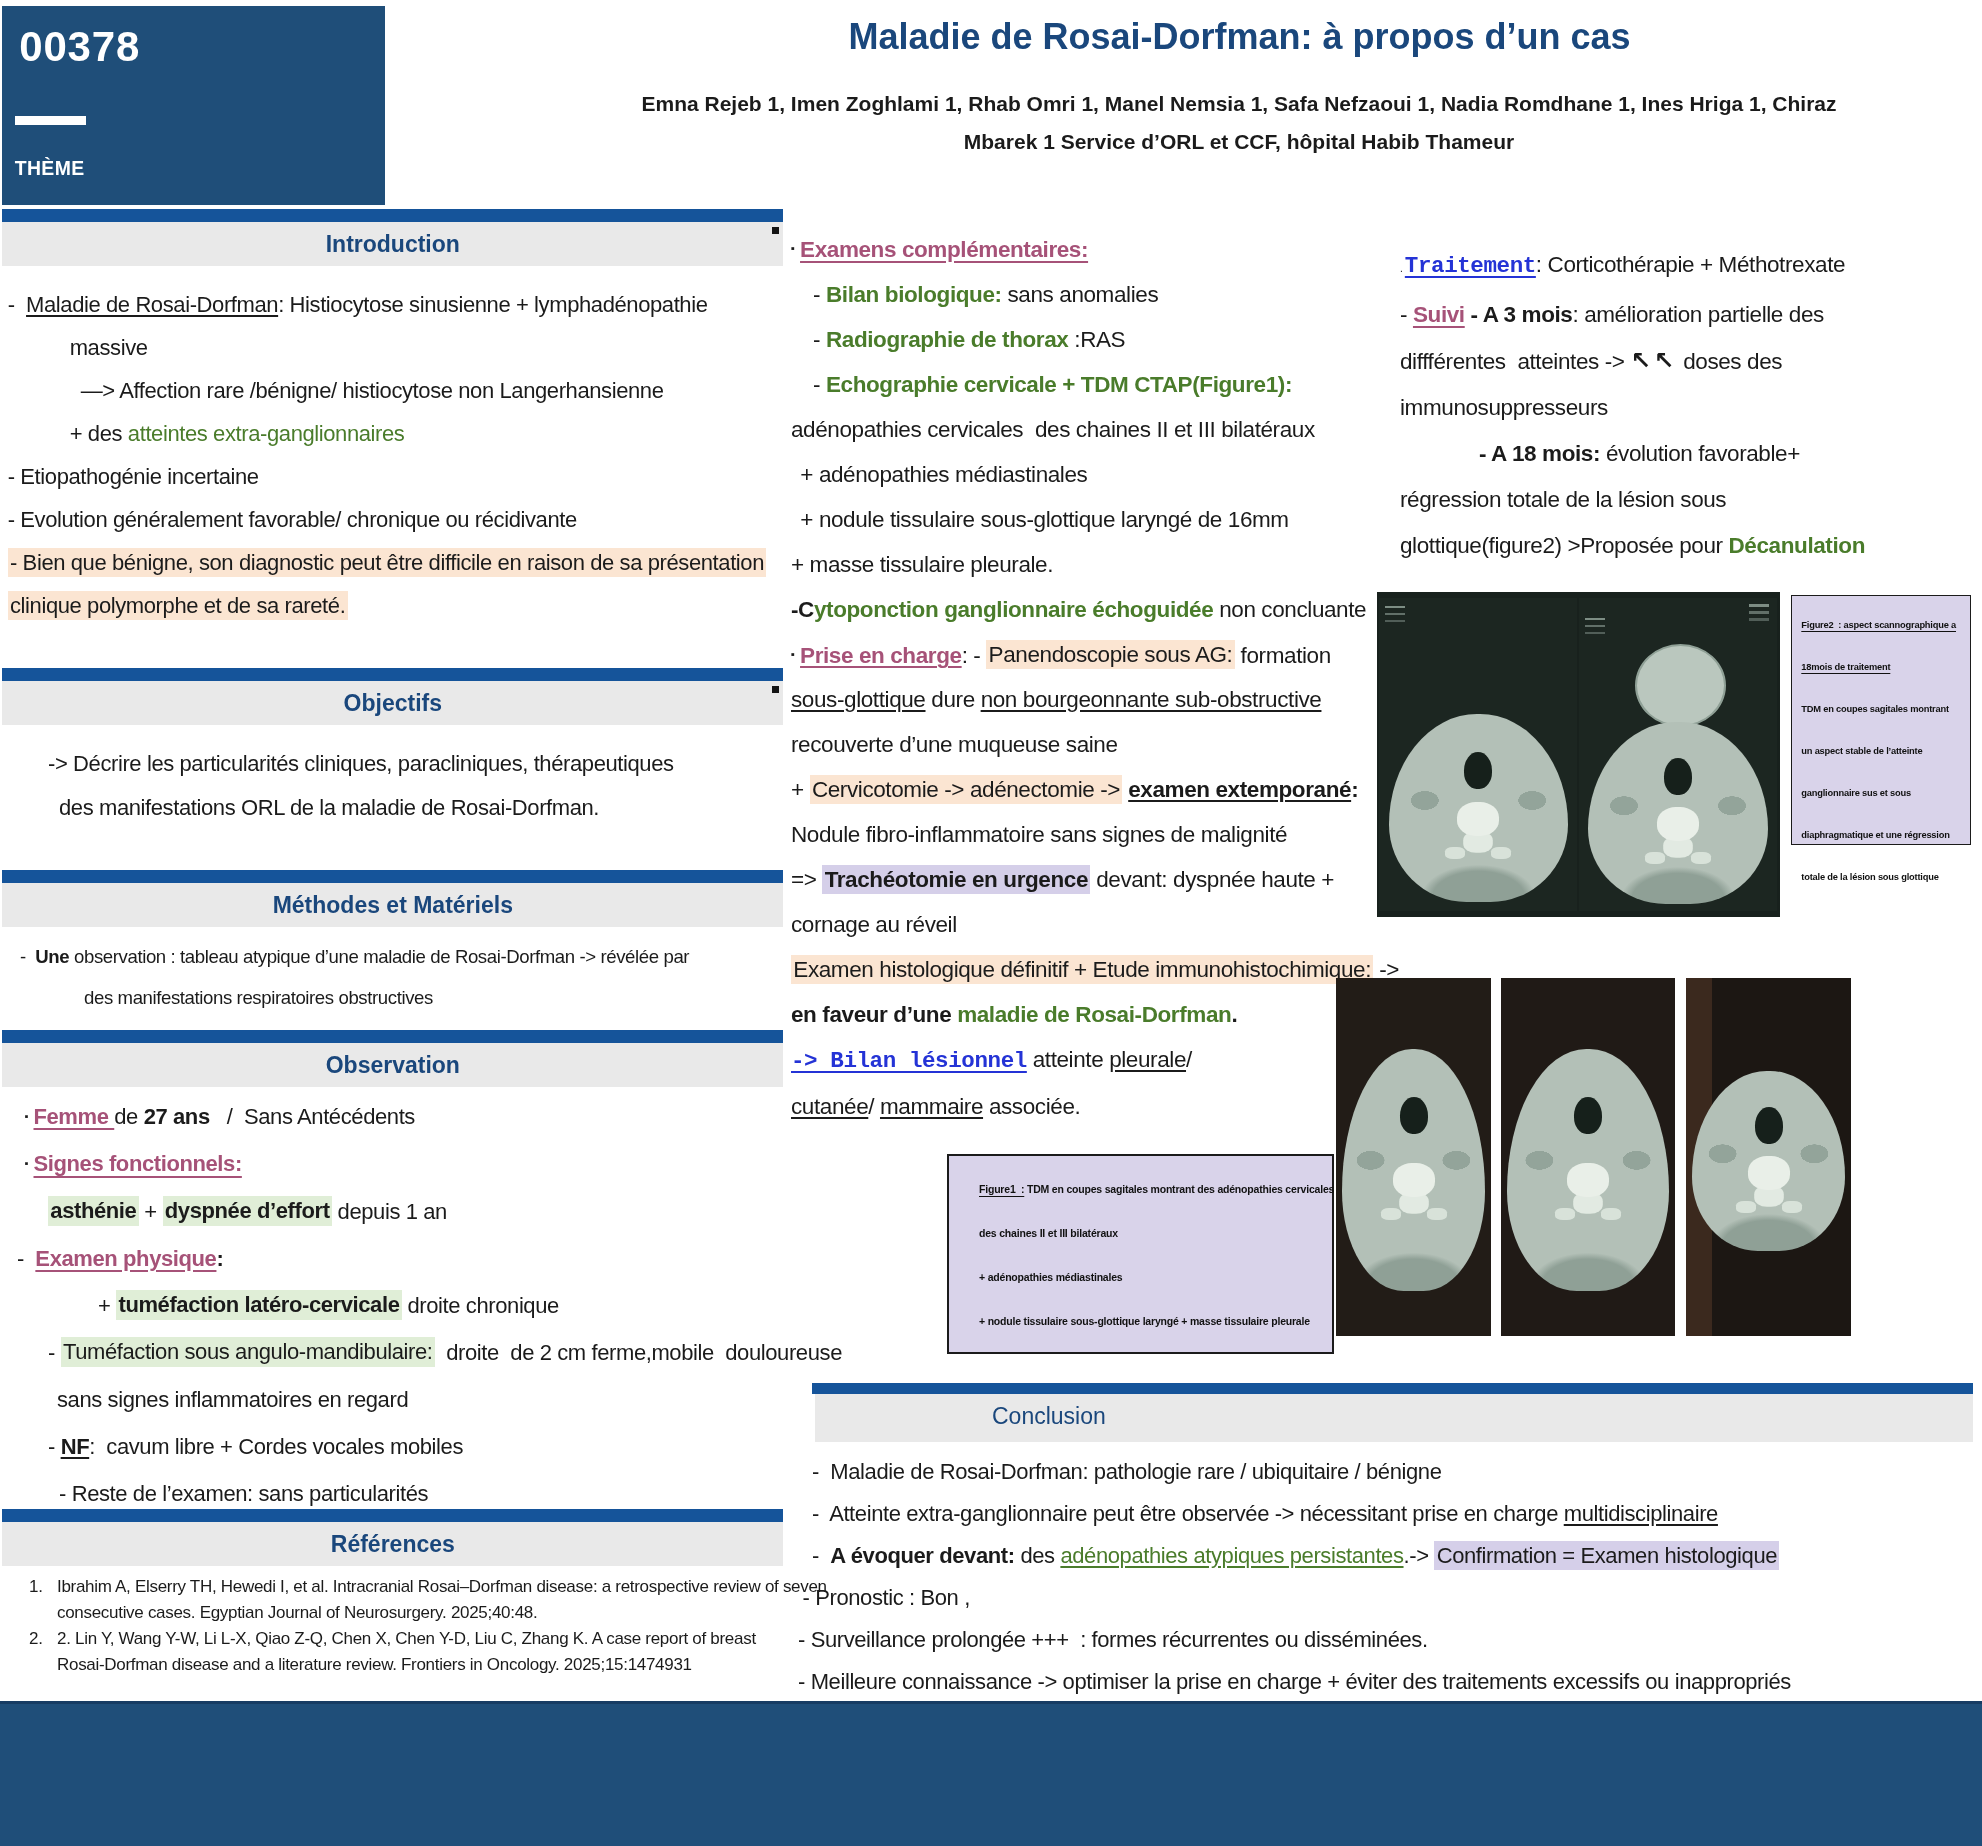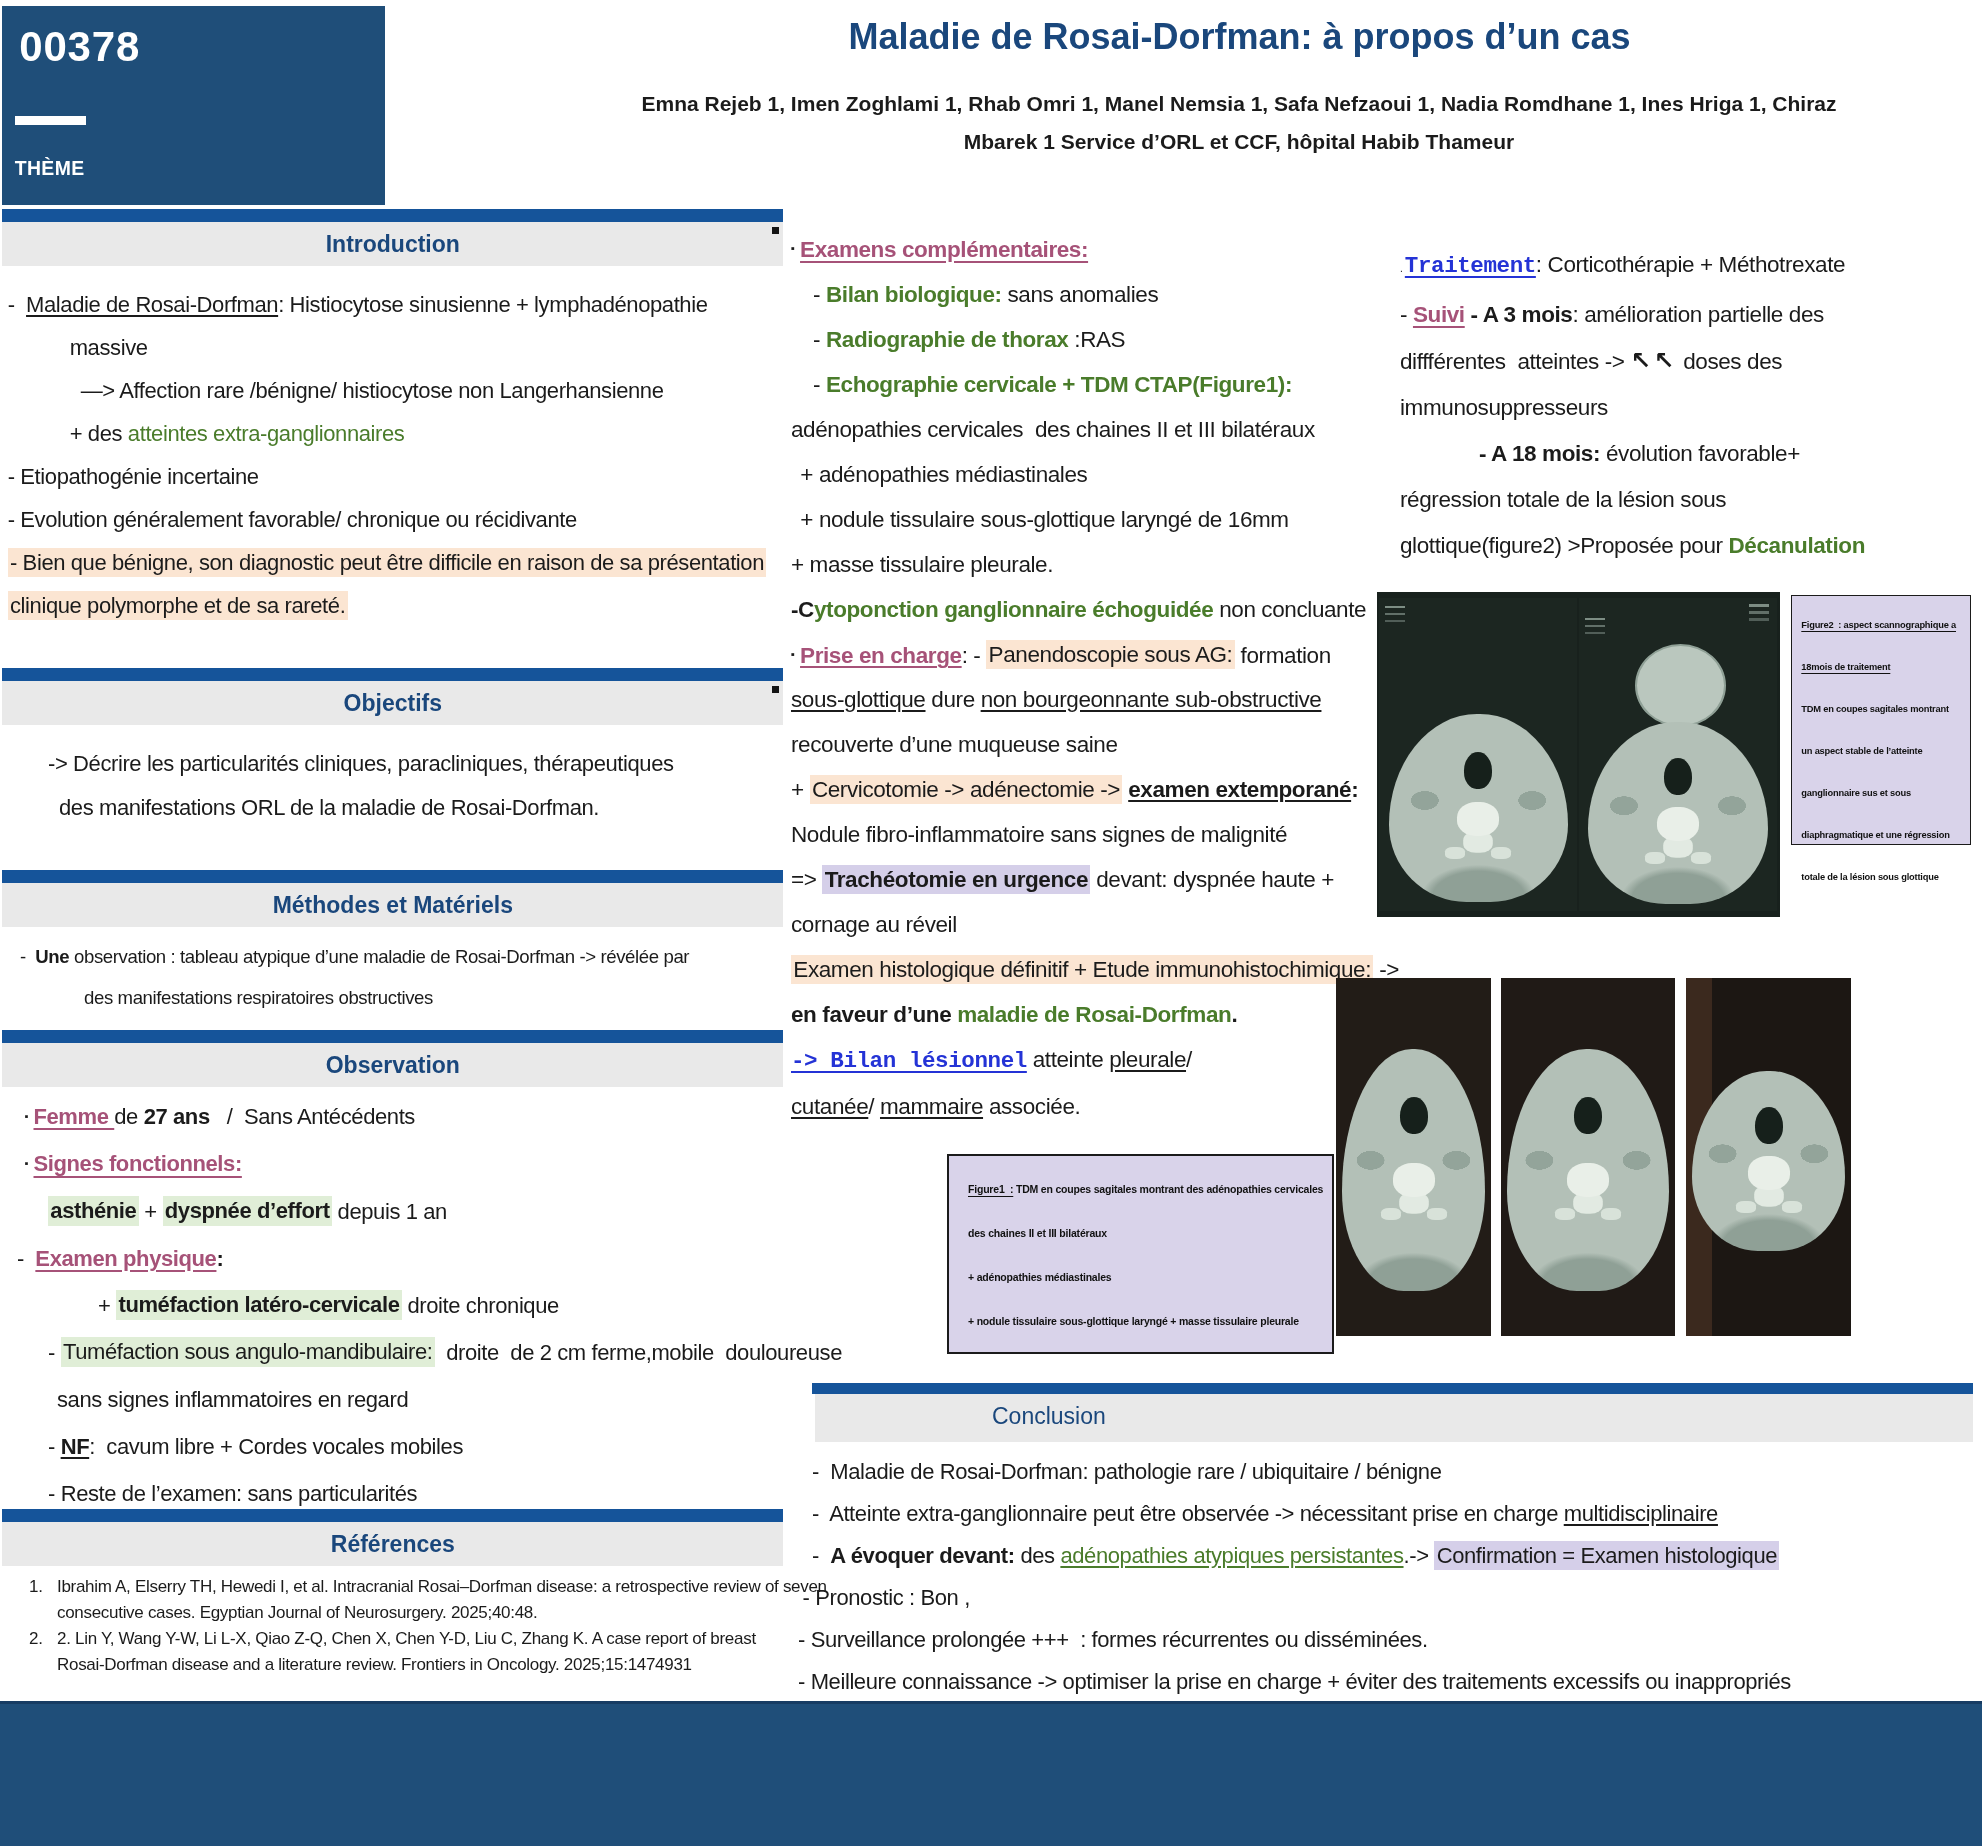--- a/index.html
+++ b/index.html
@@ -140,21 +140,21 @@
   </div>
   <div class="abs" id="obs-text" style="left:17px;top:1093px;font-size:22px;line-height:47px;">
     <div class="ln" style="margin-left:7.7px"><span class="seg bullet">▪  </span><span class="seg pink">Femme </span><span class="seg">de </span><span class="seg b">27 ans</span><span class="seg">   /  Sans Antécédents</span></div>
     <div class="ln" style="margin-left:7.7px"><span class="seg bullet">▪  </span><span class="seg pink">Signes fonctionnels:</span></div>
     <div class="ln" style="margin-left:31px"><span class="seg b hg">asthénie</span><span class="seg"> + </span><span class="seg b hg">dyspnée d’effort</span><span class="seg"> depuis 1 an</span></div>
     <div class="ln"><span class="seg">-  </span><span class="seg pink">Examen physique</span><span class="seg b">:</span></div>
     <div class="ln" style="margin-left:81px"><span class="seg">+ </span><span class="seg b hg">tuméfaction latéro-cervicale</span><span class="seg"> droite chronique</span></div>
     <div class="ln" style="margin-left:31px"><span class="seg">- </span><span class="seg hg">Tuméfaction sous angulo-mandibulaire:</span><span class="seg">  droite  de 2 cm ferme,mobile  douloureuse</span></div>
     <div class="ln" style="margin-left:40px"><span class="seg">sans signes inflammatoires en regard</span></div>
     <div class="ln" style="margin-left:31px"><span class="seg">- </span><span class="seg b u">NF</span><span class="seg">:  cavum libre + Cordes vocales mobiles</span></div>
-    <div class="ln" style="margin-left:31px"><span class="seg">- Reste de l’examen: sans particularités</span></div>
+    <div class="ln" style="margin-left:42px"><span class="seg">- Reste de l’examen: sans particularités</span></div>
   </div>
 
   <div class="lsec" style="top:1509px">
     <div class="lsec-bar"></div>
     <div class="lsec-band">
       <span class="lsec-title">Références</span>
     </div>
   </div>
   <div class="abs" style="left:29px;top:1574px;font-size:17px;line-height:26px;letter-spacing:-0.3px;">
     <div class="ref">
@@ -189,21 +189,21 @@
     <div class="ln"><span class="seg">+ </span><span class="seg hp">Cervicotomie -&gt; adénectomie -&gt;</span><span class="seg"> </span><span class="seg b u">examen extemporané</span><span class="seg b">:</span></div>
     <div class="ln"><span class="seg">Nodule fibro-inflammatoire sans signes de malignité</span></div>
     <div class="ln"><span class="seg">=&gt; </span><span class="seg b hl">Trachéotomie en urgence</span><span class="seg"> devant: dyspnée haute +</span></div>
     <div class="ln"><span class="seg">cornage au réveil</span></div>
     <div class="ln"><span class="seg hp">Examen histologique définitif + Etude immunohistochimique:</span><span class="seg"> -&gt;</span></div>
     <div class="ln"><span class="seg b">en faveur d’une </span><span class="seg g b">maladie de Rosai-Dorfman</span><span class="seg b">.</span></div>
     <div class="ln"><span class="seg blue">-&gt; Bilan lésionnel</span><span class="seg"> atteinte </span><span class="seg u">pleurale</span><span class="seg">/</span></div>
     <div class="ln"><span class="seg u">cutanée</span><span class="seg">/ </span><span class="seg u">mammaire</span><span class="seg"> associée.</span></div>
   </div>
 
-  <div class="abs figbox" style="left:947px;top:1154px;width:387px;height:200px;padding:11px 19px;box-sizing:border-box;font-size:10.5px;line-height:44px;">
+  <div class="abs figbox" style="left:947px;top:1154px;width:387px;height:200px;padding:11px 30px;box-sizing:border-box;font-size:10.5px;line-height:44px;">
     <div class="ln"><span class="seg u">Figure1  :</span><span class="seg"> TDM en coupes sagitales montrant des adénopathies cervicales</span></div>
     <div class="ln"><span class="seg">des chaines II et III bilatéraux</span></div>
     <div class="ln"><span class="seg">+ adénopathies médiastinales</span></div>
     <div class="ln"><span class="seg">+ nodule tissulaire sous-glottique laryngé + masse tissulaire pleurale</span></div>
   </div>
 
   <div class="abs" id="right-text" style="left:1400px;top:242px;font-size:22.5px;line-height:46px;">
     <div class="ln"><span class="seg sm">. </span><span class="seg blue">Traitement</span><span class="seg">: Corticothérapie + Méthotrexate</span></div>
     <div class="ln"><span class="seg">- </span><span class="seg pink">Suivi</span><span class="seg"> </span><span class="seg b">- A 3 mois</span><span class="seg">: amélioration partielle des</span></div>
     <div class="ln"><span class="seg">diffférentes  atteintes -&gt; </span><span class="seg arrow">↖↖</span><span class="seg"> doses des</span></div>

